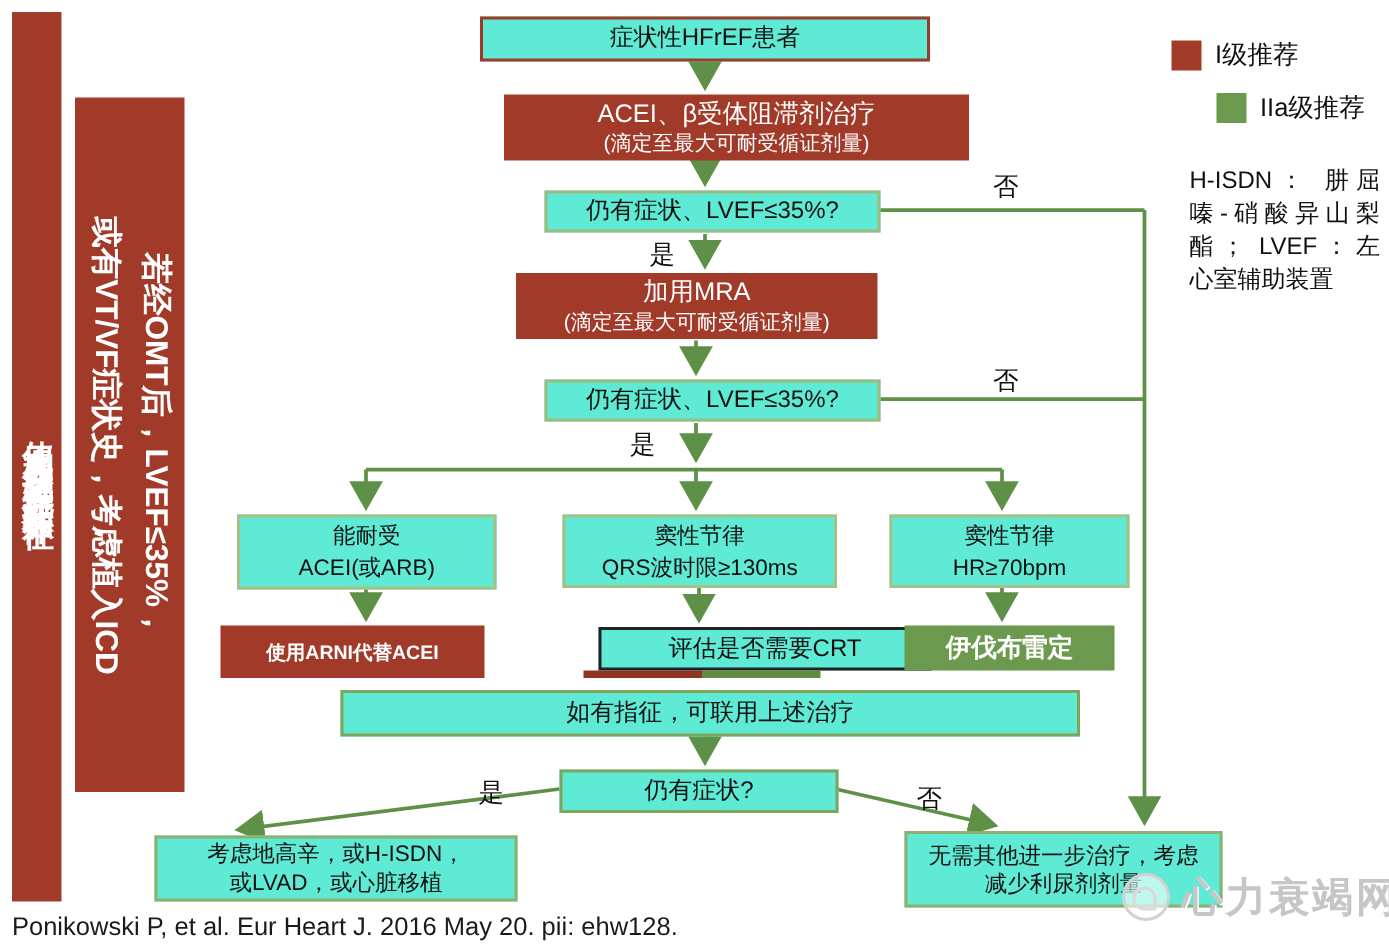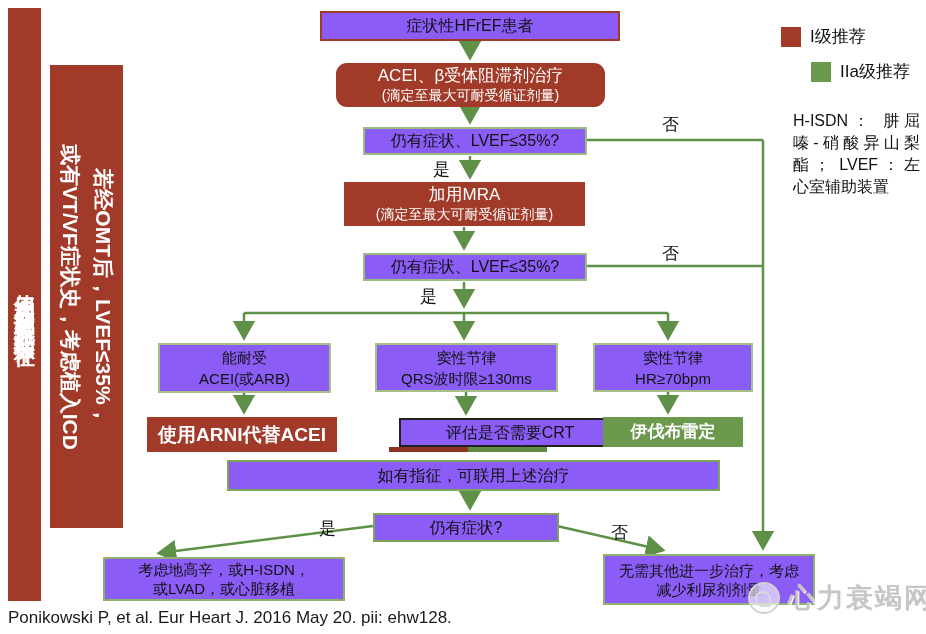--- a/index.html
+++ b/index.html
@@ -11,35 +11,35 @@
   .vbar{position:absolute;background:#A13A29;color:#fff;z-index:2;}
   .bar1{left:8px;top:8px;width:33px;height:593px;display:flex;justify-content:center;align-items:center;}
   .bar1 span{writing-mode:vertical-rl;text-orientation:upright;font-size:21px;letter-spacing:4px;font-weight:600;}
   .bar2{left:50px;top:65px;width:73px;height:463px;}
   .bar2 .rot{position:absolute;left:50%;top:50%;width:460px;height:72px;
              transform:translate(-50%,-50%) rotate(90deg);
              display:flex;flex-direction:column;justify-content:center;}
   .bar2 .rot div{text-align:center;font-size:21px;line-height:33px;font-weight:600;white-space:nowrap;}
 
   
-  .box{position:absolute;z-index:2;background:#8b5cf6;color:#111;display:flex;flex-direction:column;
+  .box{position:absolute;z-index:2;background:#5eead4;color:#111;display:flex;flex-direction:column;
        justify-content:center;align-items:center;text-align:center;font-size:16px;line-height:20px;}
   .start{left:320px;top:11px;width:296px;height:26px;border:2px solid #9E3B2B;}
   .redbox{background:#A13A29;color:#fff;border:none;}
-  .acei{left:336px;top:63px;width:269px;height:44px;font-size:17px;border-radius:11px;}
+  .acei{left:336px;top:63px;width:310px;height:44px;font-size:17px;}
   .mra{left:344px;top:182px;width:241px;height:44px;font-size:17px;}
   .sub{font-size:14px;line-height:19px;}
   .qbox{border:2px solid #9CBB7E;}
   .q1{left:363px;top:127px;width:220px;height:24px;}
   .q2{left:363px;top:253px;width:220px;height:24px;}
   .branch{border:2px solid #A5C187;font-size:15px;line-height:21px;}
   .b1{left:158px;top:343px;width:169px;height:46px;}
   .b2{left:375px;top:343px;width:179px;height:45px;}
   .b3{left:593px;top:343px;width:156px;height:45px;}
-  .arni{left:147px;top:417px;width:190px;height:35px;font-size:19px;font-weight:bold;}
+  .arni{left:147px;top:417px;width:176px;height:35px;font-size:13px;font-weight:bold;}
   .crt{left:355px;top:418px;width:218px;height:25px;border:2px solid #222;margin-left:44px;}
   .iva{left:603px;top:417px;width:140px;height:30px;background:#6B9A4F;color:#fff;font-size:17px;font-weight:bold;border:none;}
   .combine{left:227px;top:460px;width:489px;height:27px;border:2px solid #7FA55C;}
   .q3{left:373px;top:513px;width:182px;height:25px;border:2px solid #7FA55C;}
   .digoxin{left:103px;top:557px;width:238px;height:40px;border:2px solid #8FAF6F;font-size:15px;line-height:19px;}
   .nofurther{left:603px;top:554px;width:208px;height:47px;border:2px solid #8FAF6F;font-size:15px;line-height:19px;}
 
   
   .crtbar{position:absolute;left:389px;top:447px;width:158px;height:5px;display:flex;z-index:2;}
   .crtbar .r{flex:1;background:#8E3425;}

